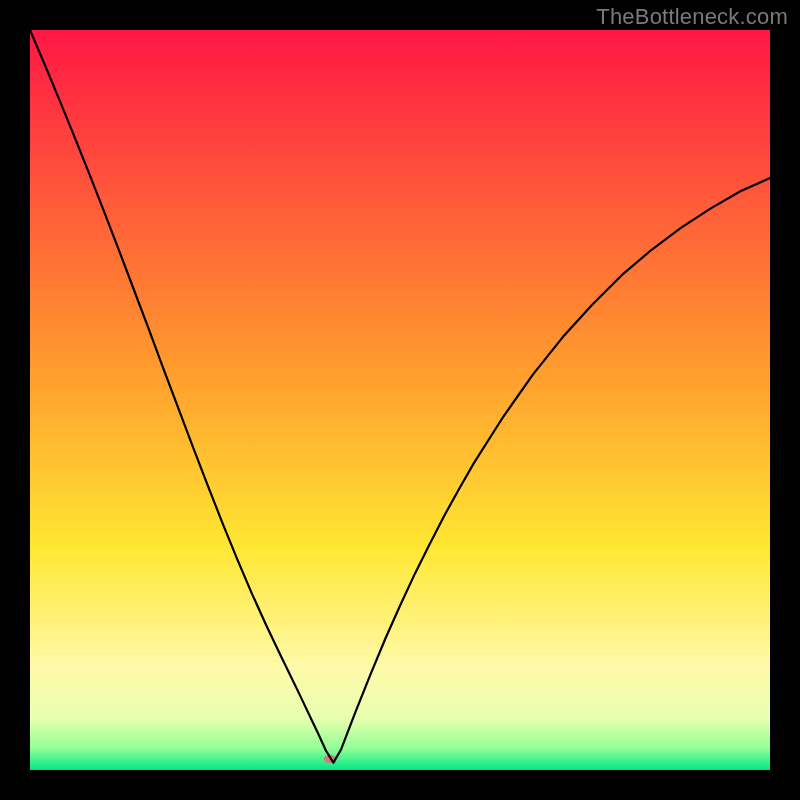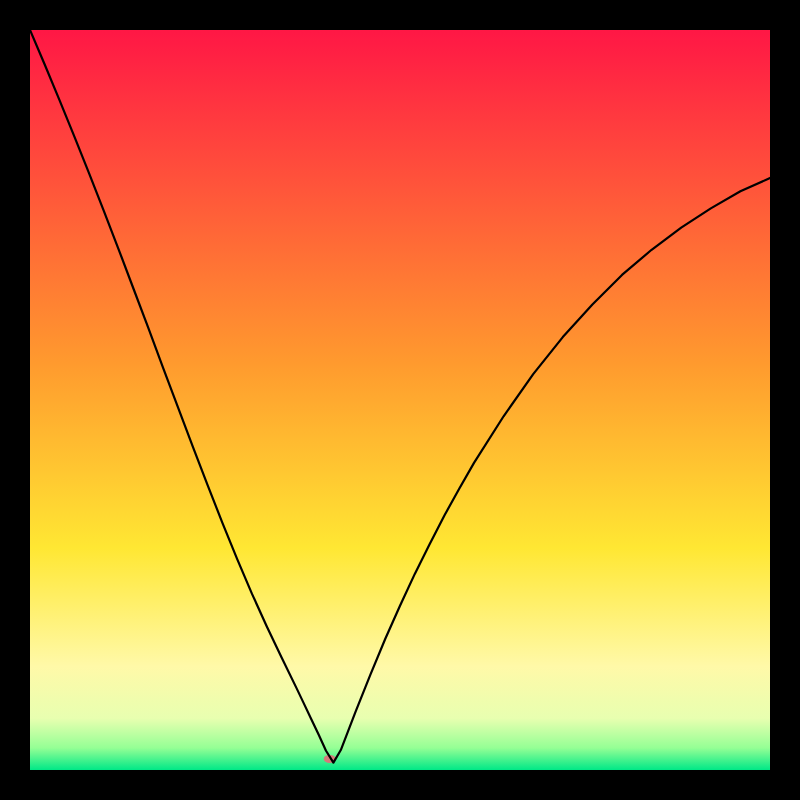--- a/index.html
+++ b/index.html
@@ -39,20 +39,21 @@
   }
   svg.chart {
     display: block;
   }
 </style>
 </head>
 <body>
 
 <div class="frame">
 
+  <div class="watermark">TheBottleneck.com</div>
 
   <div class="plot-area">
     <svg class="chart" width="740" height="740" viewBox="0 0 740 740">
       <defs>
         <linearGradient id="bg-grad" x1="0" y1="0" x2="0" y2="1">
             <stop offset="0%" stop-color="#ff1745"></stop>
             <stop offset="45%" stop-color="#ff9a2e"></stop>
             <stop offset="70%" stop-color="#ffe733"></stop>
             <stop offset="86%" stop-color="#fff9a8"></stop>
             <stop offset="93%" stop-color="#e8ffb0"></stop>

